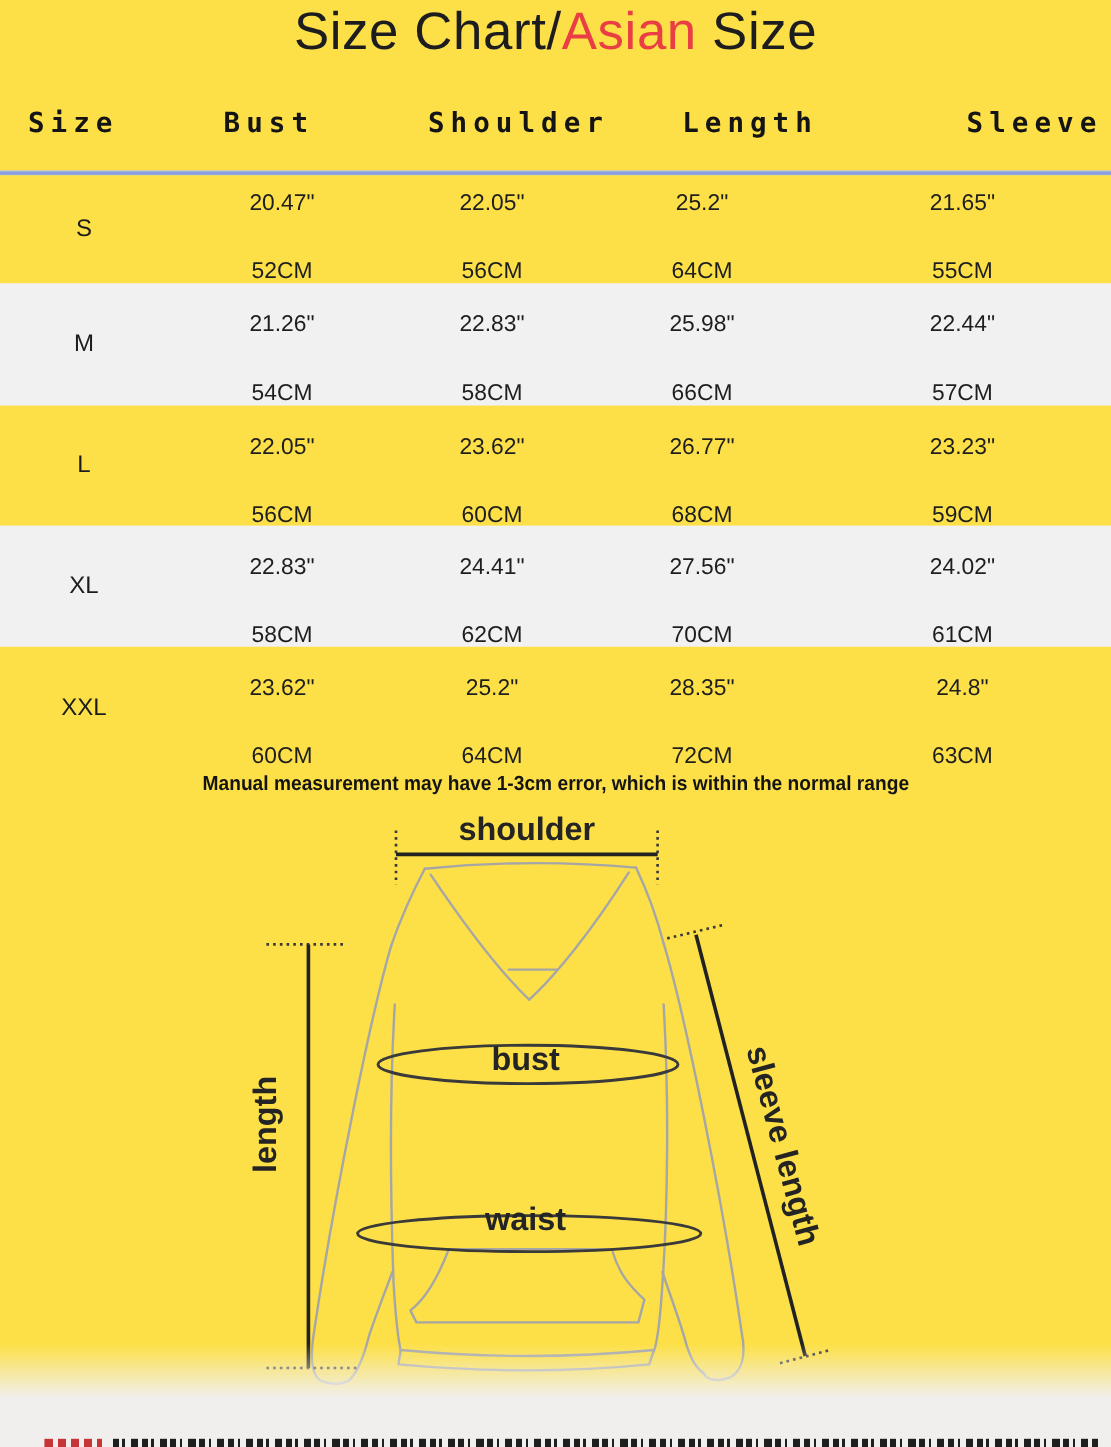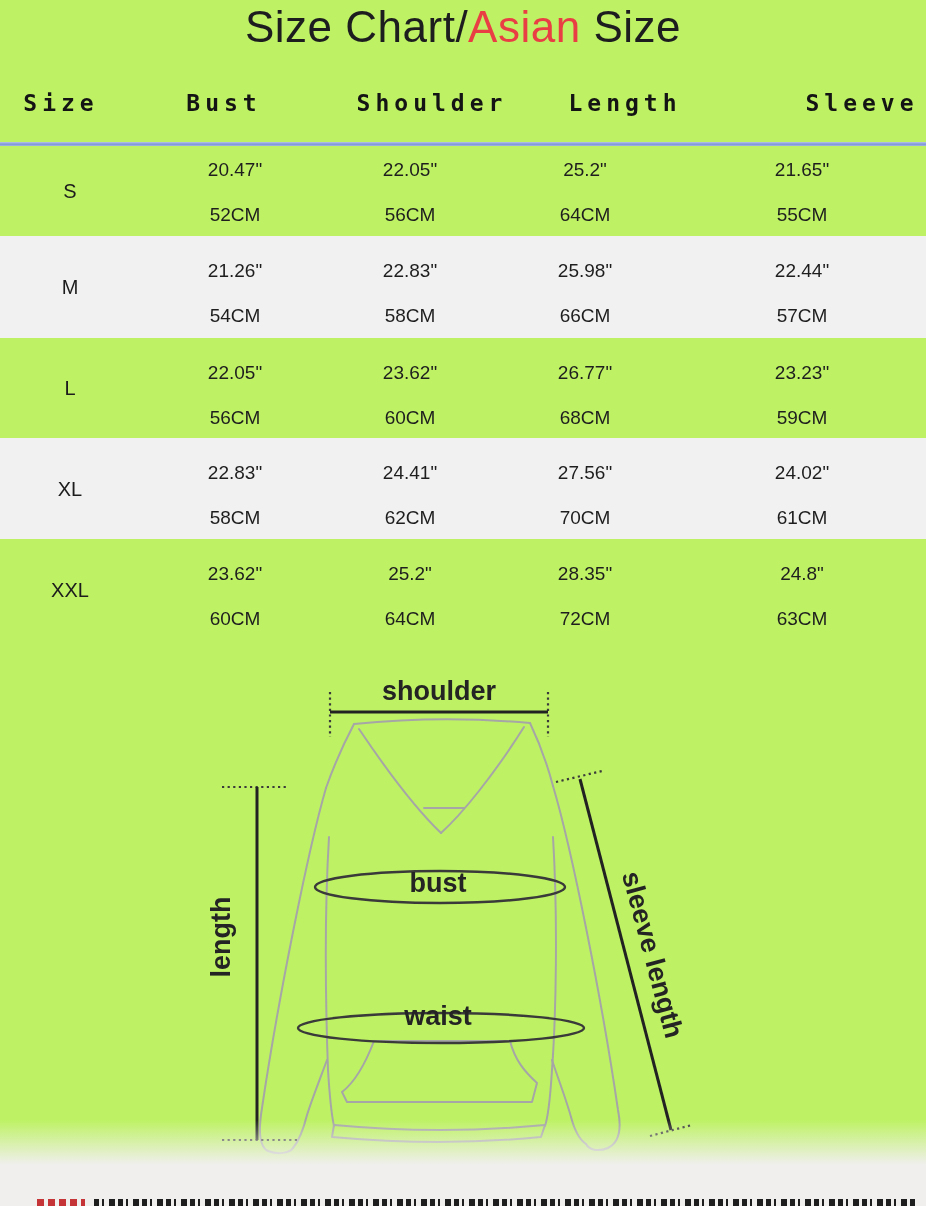--- a/index.html
+++ b/index.html
@@ -1,19 +1,19 @@
 <!DOCTYPE html>
 <html><head>
 <meta charset="utf-8">
 <style>
   * { margin:0; padding:0; box-sizing:border-box; }
   html,body { background:#ffffff; }
   .page {
     position:relative; width:926px; height:1206px; margin:0 auto;
-    background:#bef264; overflow:hidden;
+    background:#fde047; overflow:hidden;
     font-family:"Liberation Sans", sans-serif; color:#1e1e1e;
   }
   
   .title {
     position:absolute; top:2px; left:0; right:0;
     text-align:center; font-size:44px; font-weight:400;
     color:#1d1d1f; letter-spacing:.5px;
   }
   .title .red { color:#e93f44; }
   
@@ -37,21 +37,21 @@
   .sz {
     position:absolute; left:70px; top:50%; transform:translate(-50%,-50%);
     font-size:20px; color:#1c1c1c;
   }
   .cell {
     position:absolute; top:24px; transform:translateX(-50%);
     text-align:center; font-size:19px; font-weight:500; line-height:22px;
     white-space:nowrap;
   }
   .row.r0 .cell { top:13px; }
-  .cell .cm { margin-top:23px; }
+  .cell .cm { margin-top:35px; }
   .c1{left:235px} .c2{left:410px} .c3{left:585px} .c4{left:802px}
   
   .note { position:absolute; top:643px; left:0; right:0; text-align:center; }
   .note span {
     display:inline-block; transform:scaleX(.94);
     font-weight:700; font-size:17px; color:#141414;
   }
   
   .diagram { position:absolute; top:670px; left:0; width:926px; height:524px; }
   .g { stroke:#a6a6a6; stroke-width:2; fill:none; stroke-linecap:round; stroke-linejoin:round; }
@@ -188,20 +188,21 @@
           <div class="cm">72CM</div>
         </div>
       <div class="cell c4">
           <div class="in">24.8"</div>
           <div class="cm">63CM</div>
         </div>
     </div>
 
   </div>
 
+  <div class="note"><span>Manual measurement may have 1-3cm error, which is within the normal range</span></div>
 
   <svg class="diagram" viewBox="0 0 926 524">
 
     <line class="dot" x1="330" y1="22" x2="330" y2="67"></line>
     <line class="dot" x1="548" y1="22" x2="548" y2="67"></line>
     <line class="dim" x1="330" y1="42" x2="548" y2="42"></line>
     <text class="dlabel big" x="439" y="30" text-anchor="middle">shoulder</text>
 
     <path class="g" d="M354,54 Q442,45 530,53"></path>
     <path class="g" d="M354,54 C344,73 333,98 326,118"></path>

